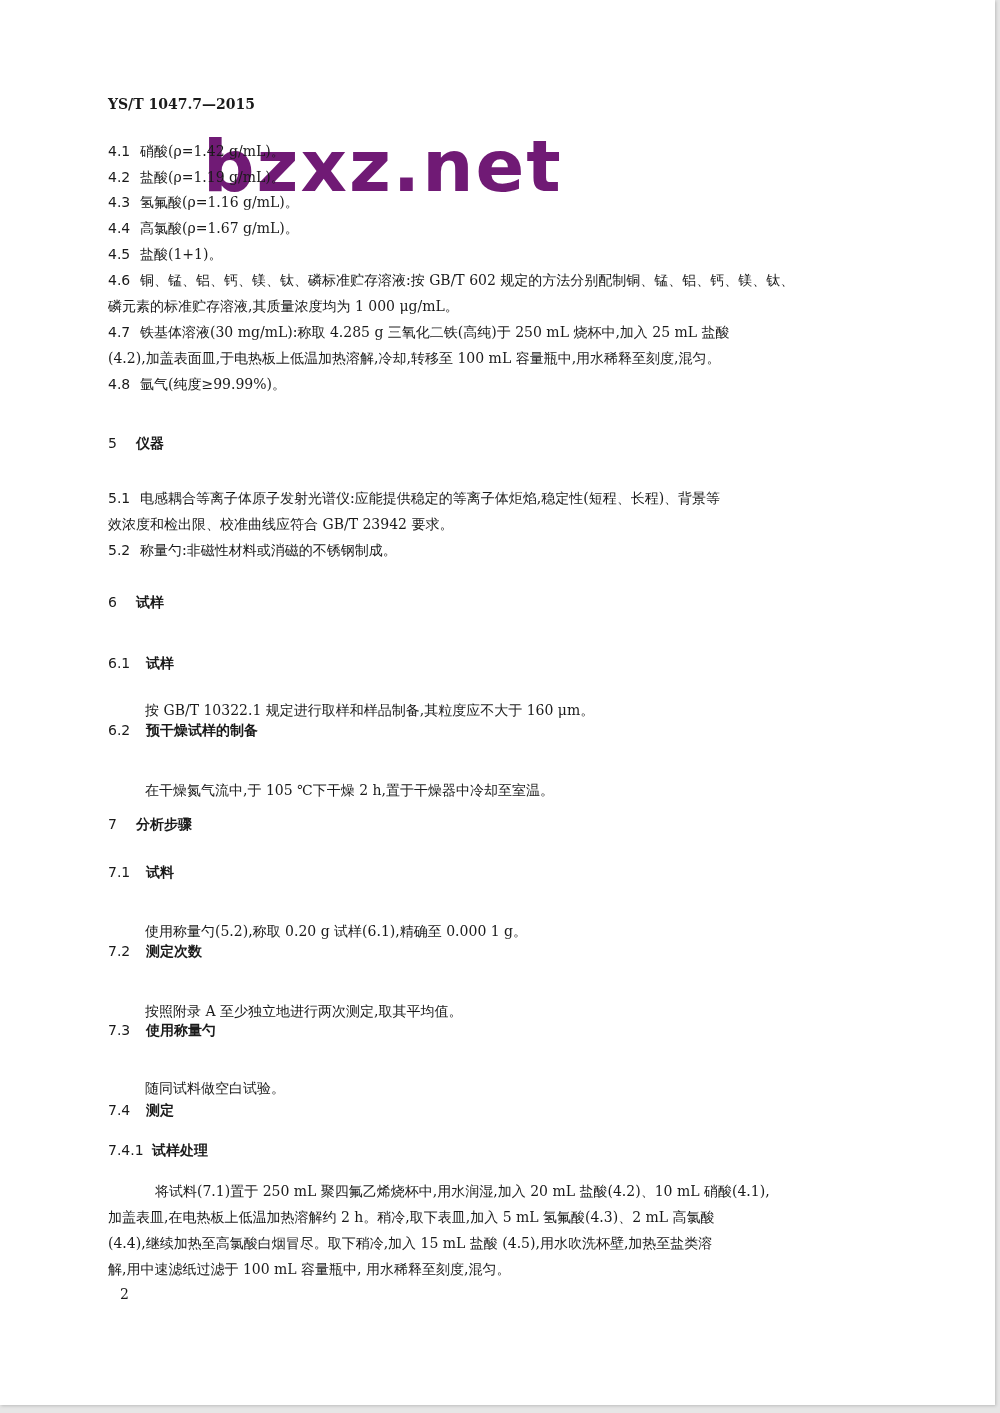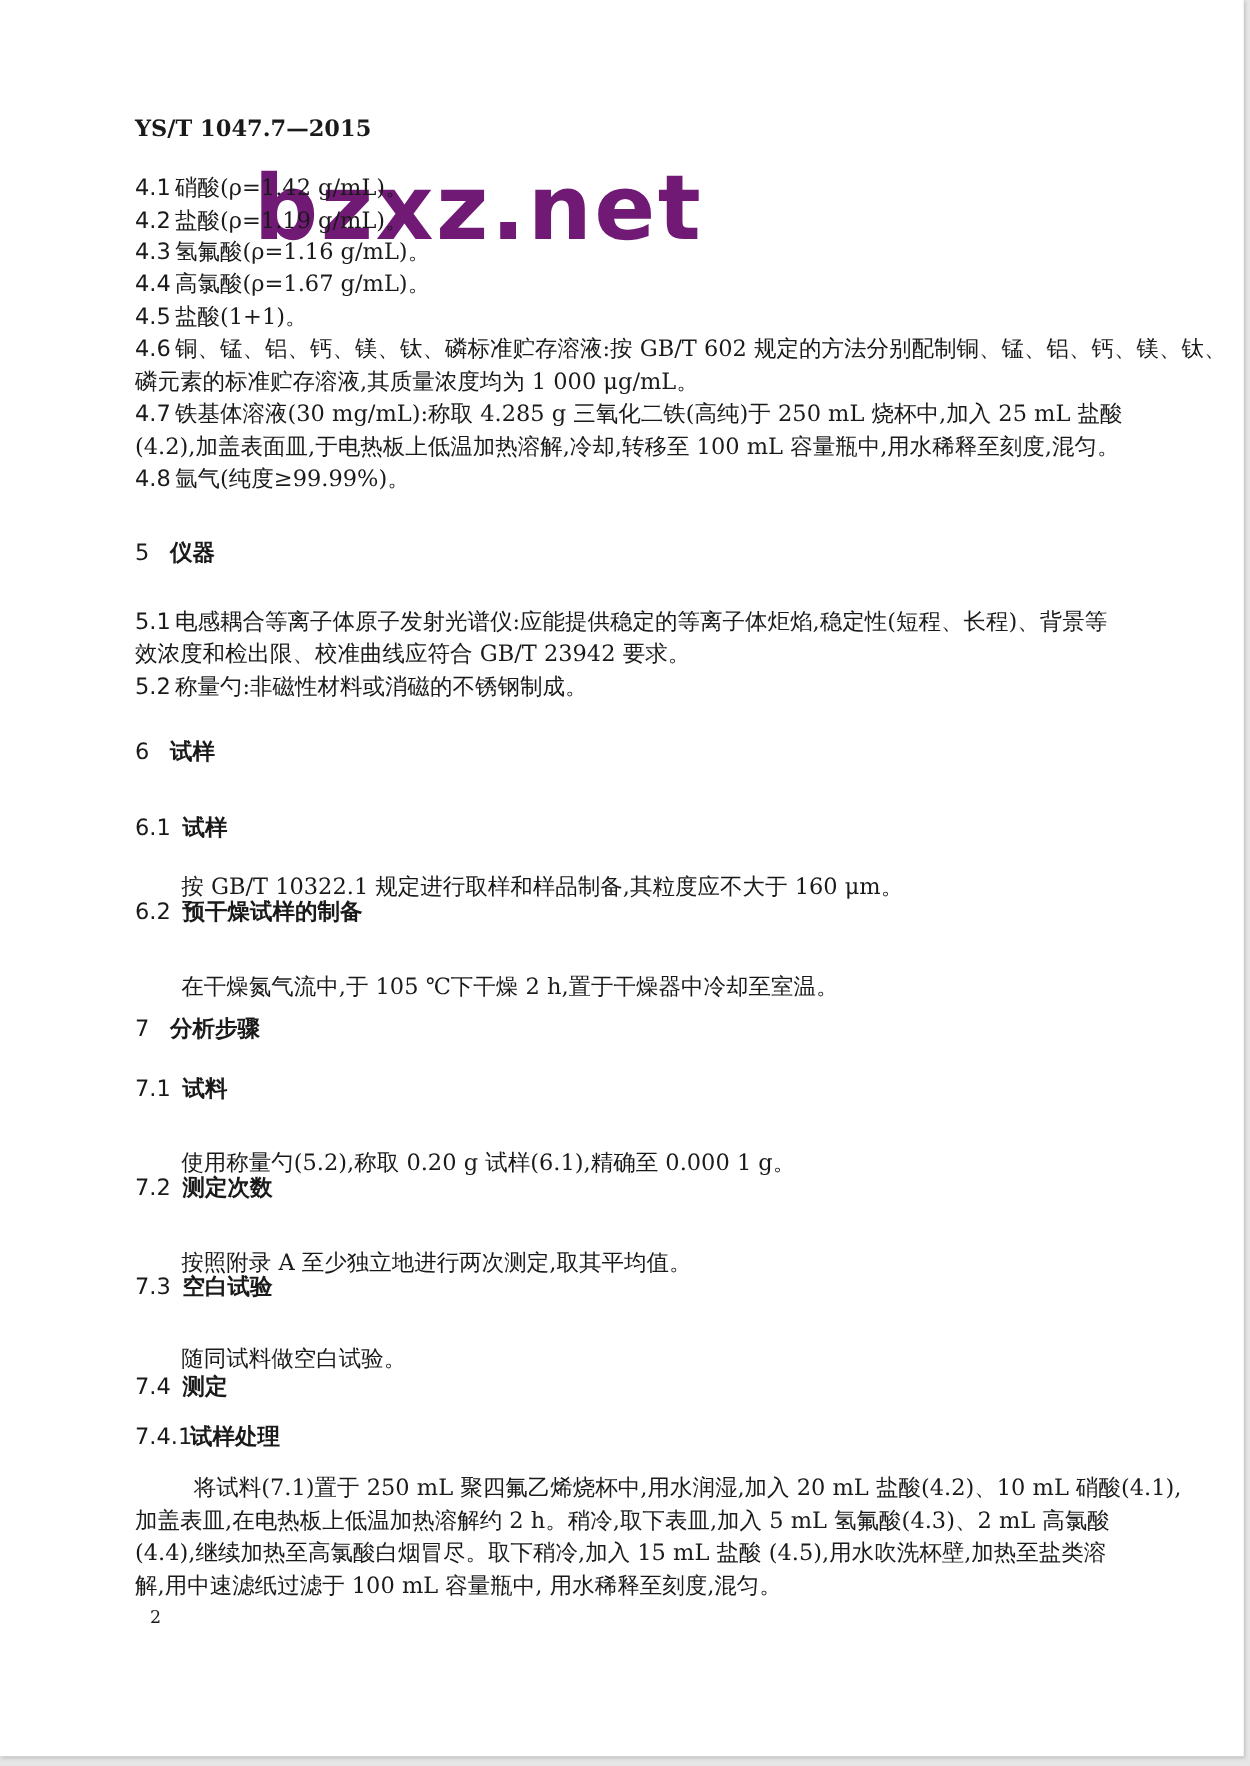--- a/index.html
+++ b/index.html
@@ -9,21 +9,21 @@
     }
     .page {
       position: absolute; left: 0; top: 0; width: 995px; height: 1405px; background: #ffffff;
       box-shadow: 1px 1px 3px rgba(0,0,0,0.18);
     }
     .watermark {
       position: absolute; left: 203px; top: 130px; font-family: "DejaVu Sans", "Liberation Sans", sans-serif;
       font-weight: bold; font-size: 72px; color: #701a75; letter-spacing: 2px; line-height: 1;
       user-select: none; z-index: 0;
     }
-    .line { position: absolute; left: 108px; white-space: nowrap; font-size: 18px; line-height: 20px; z-index: 1; }
+    .line { position: absolute; left: 108px; white-space: nowrap; font-size: 14px; line-height: 20px; z-index: 1; }
     .hdr { font-family: "DejaVu Sans", "Liberation Sans", sans-serif; font-weight: bold; }
     .hdr .std { font-family: "DejaVu Serif", "Liberation Serif", serif; font-weight: bold; }
     .num { display: inline-block; font-family: "DejaVu Sans", "Liberation Sans", sans-serif; font-weight: normal; }
     .n2 { width: 32px; }
     .n3 { width: 38px; }
     .n4 { width: 44px; }
     .h1title { font-family: "DejaVu Sans", "Liberation Sans", sans-serif; font-weight: bold; }
     .stitle { font-family: "DejaVu Sans", "Liberation Sans", sans-serif; font-weight: bold; }
     .indent { left: 145px; margin-top: 20px; }
     .pagenum { position: absolute; left: 120px; top: 1286px; font-size: 14px; z-index: 1; }
@@ -100,21 +100,21 @@
   </div>
   <div class="line stitle" style="top:862px;">
     <span class="num n3">7.1</span><span>试料</span>
   </div>
   <div class="line indent" style="top:901px;text-align:right;">使用称量勺(5.2),称取 0.20 g 试样(6.1),精确至 0.000 1 g。</div>
   <div class="line stitle" style="top:941px;">
     <span class="num n3">7.2</span><span>测定次数</span>
   </div>
   <div class="line indent" style="top:981px;">按照附录 A 至少独立地进行两次测定,取其平均值。</div>
   <div class="line stitle" style="top:1020px;">
-    <span class="num n3">7.3</span><span>空白试验</span>
+    <span class="num n3">7.3</span><span>使用称量勺</span>
   </div>
   <div class="line indent" style="top:1058px;">随同试料做空白试验。</div>
   <div class="line stitle" style="top:1100px;">
     <span class="num n3">7.4</span><span>测定</span>
   </div>
   <div class="line stitle" style="top:1140px;">
     <span class="num n4">7.4.1</span><span>试样处理</span>
   </div>
   <div class="line" style="top:1181px; left:155px;">将试料(7.1)置于 250 mL 聚四氟乙烯烧杯中,用水润湿,加入 20 mL 盐酸(4.2)、10 mL 硝酸(4.1),</div>
   <div class="line" style="top:1207px;">加盖表皿,在电热板上低温加热溶解约 2 h。稍冷,取下表皿,加入 5 mL 氢氟酸(4.3)、2 mL 高氯酸</div>

